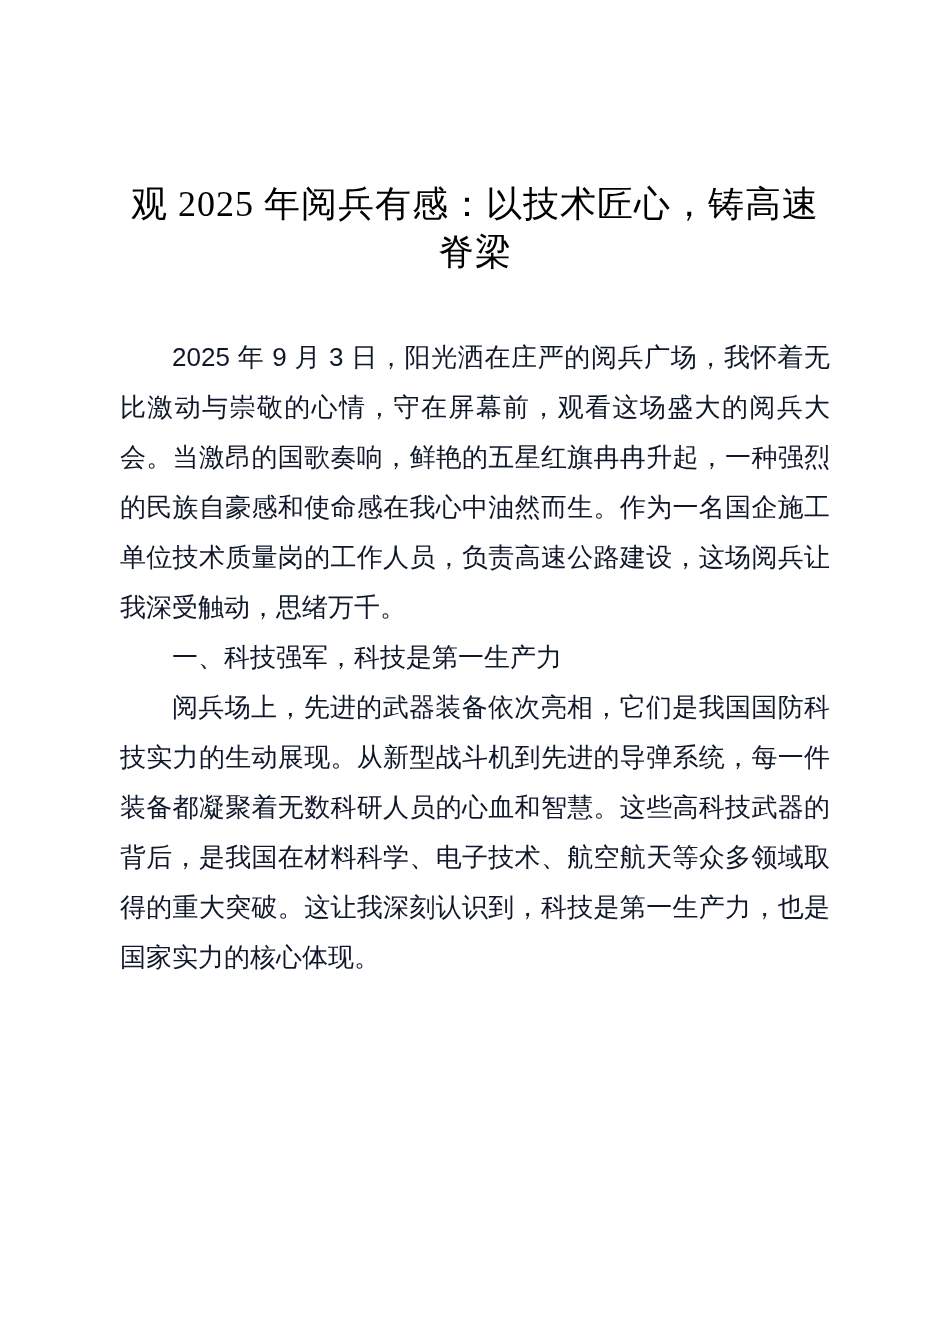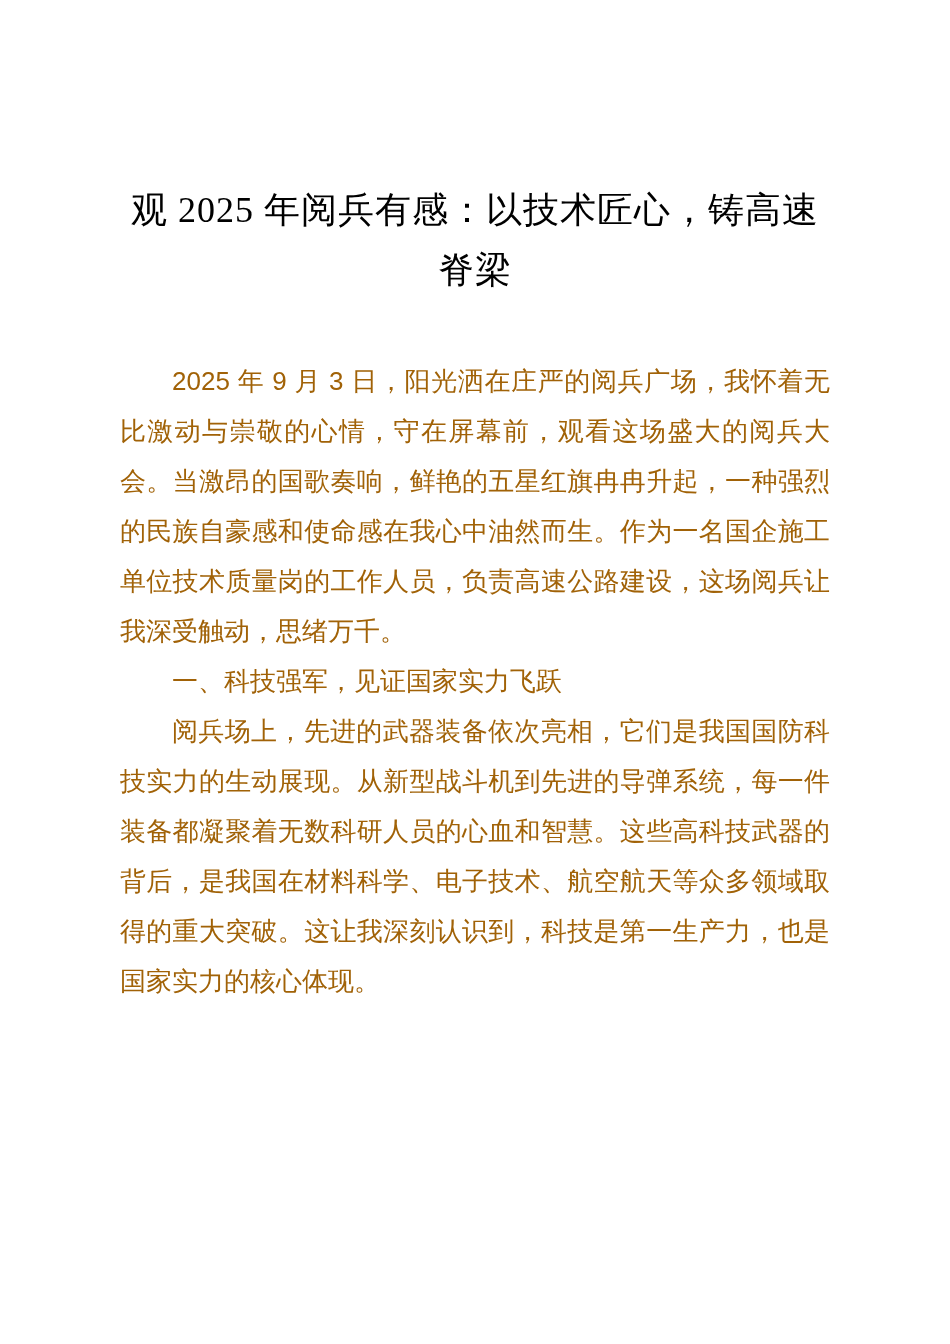--- a/index.html
+++ b/index.html
@@ -12,47 +12,47 @@
     width: 950px;
     height: 1344px;
     background: #ffffff;
     color: #000000;
     padding: 180px 120px 0 120px;
     overflow: hidden;
   }
   .doc-title {
     font-family: "Liberation Serif", "DejaVu Serif", serif;
     font-size: 36px;
-    line-height: 60px;
+    line-height: 48px;
     font-weight: 400;
     text-align: center;
     color: #000000;
     letter-spacing: 1px;
   }
   .doc-body {
     margin-top: 56px;
   }
   .para {
     font-size: 26px;
     line-height: 50px;
     font-weight: 400;
-    color: #a16207;
+    color: #0f172a;
     text-align: justify;
     text-justify: inter-character;
     text-indent: 2em;
     word-break: break-all;
   }
 </style>
 </head>
 <body>
 
 <div class="page">
   <h1 class="doc-title">观 2025 年阅兵有感：以技术匠心，铸高速脊梁</h1>
 
   <div class="doc-body">
     <p class="para">2025 年 9 月 3 日，阳光洒在庄严的阅兵广场，我怀着无比激动与崇敬的心情，守在屏幕前，观看这场盛大的阅兵大会。当激昂的国歌奏响，鲜艳的五星红旗冉冉升起，一种强烈的民族自豪感和使命感在我心中油然而生。作为一名国企施工单位技术质量岗的工作人员，负责高速公路建设，这场阅兵让我深受触动，思绪万千。</p>
 
-    <p class="para">一、科技强军，见证国家实力飞跃</p>
+    <p class="para">一、科技强军，科技是第一生产力</p>
 
     <p class="para">阅兵场上，先进的武器装备依次亮相，它们是我国国防科技实力的生动展现。从新型战斗机到先进的导弹系统，每一件装备都凝聚着无数科研人员的心血和智慧。这些高科技武器的背后，是我国在材料科学、电子技术、航空航天等众多领域取得的重大突破。这让我深刻认识到，科技是第一生产力，也是国家实力的核心体现。</p>
 
   </div>
 </div>
 
 </body></html>

